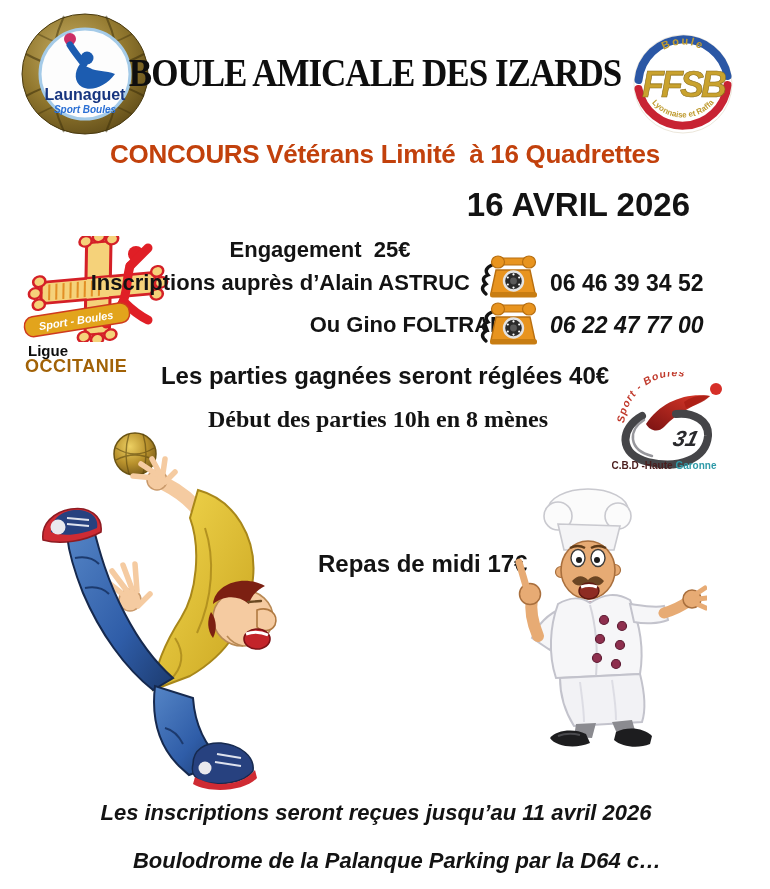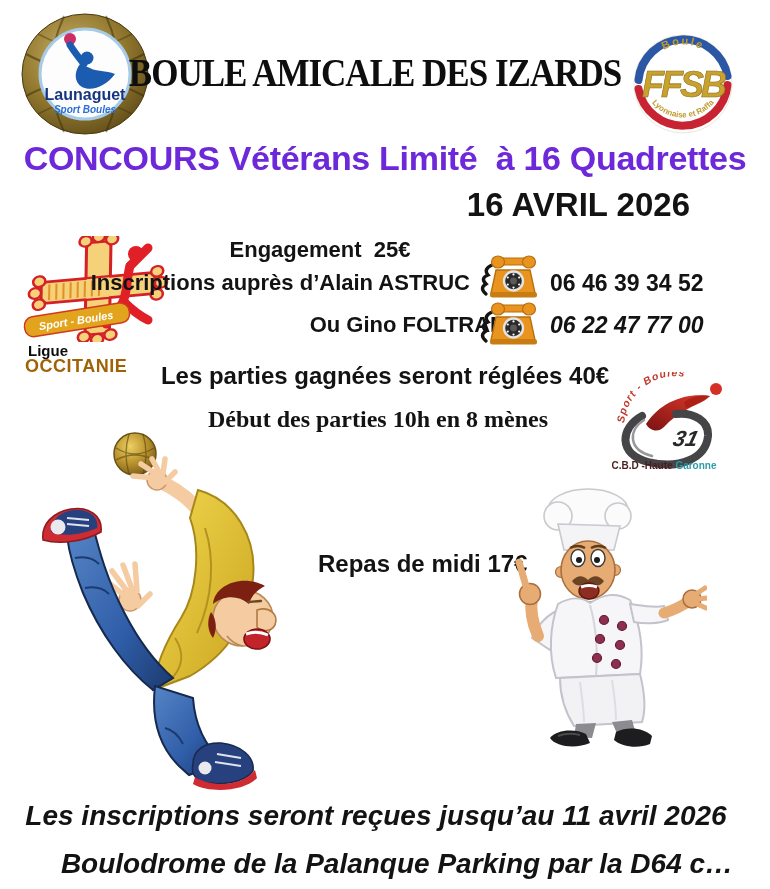--- a/index.html
+++ b/index.html
@@ -3,26 +3,26 @@
 <meta charset="utf-8">
 <style>
   html,body{margin:0;padding:0;background:#ffffff;}
   .poster{position:relative;width:770px;height:889px;background:#ffffff;overflow:hidden;
           font-family:"Liberation Sans",sans-serif;color:#131313;}
   .abs{position:absolute;}
   .pre{white-space:pre;}
   .ctr{text-align:center;}
   .title{font-family:"Liberation Serif",serif;font-weight:700;font-size:35px;letter-spacing:-1px;
          color:#0e0e0e;white-space:nowrap;transform:scaleY(1.12);transform-origin:center;}
-  .subtitle{font-weight:700;font-size:34px;color:#6d28d9;letter-spacing:-0.3px;}
+  .subtitle{font-weight:700;font-size:26px;color:#c2410c;letter-spacing:-0.3px;}
   .date{font-weight:700;font-size:33px;text-align:right;}
   .line{font-weight:700;font-size:24px;}
   .small-line{font-weight:700;font-size:22px;}
   .num{font-weight:700;font-size:23px;}
-  .footer-line{font-weight:700;font-style:italic;font-size:28px;text-align:center;}
+  .footer-line{font-weight:700;font-style:italic;font-size:22px;text-align:center;}
   .right{text-align:right;}
   .ligue{font-weight:700;font-size:15px;color:#0d0d0d;}
   .occ{font-weight:700;font-size:18px;color:#a16207;letter-spacing:0.5px;}
   svg text{font-family:"Liberation Sans",sans-serif;}
 </style>
 </head>
 <body>
 
 <div class="poster">
 

